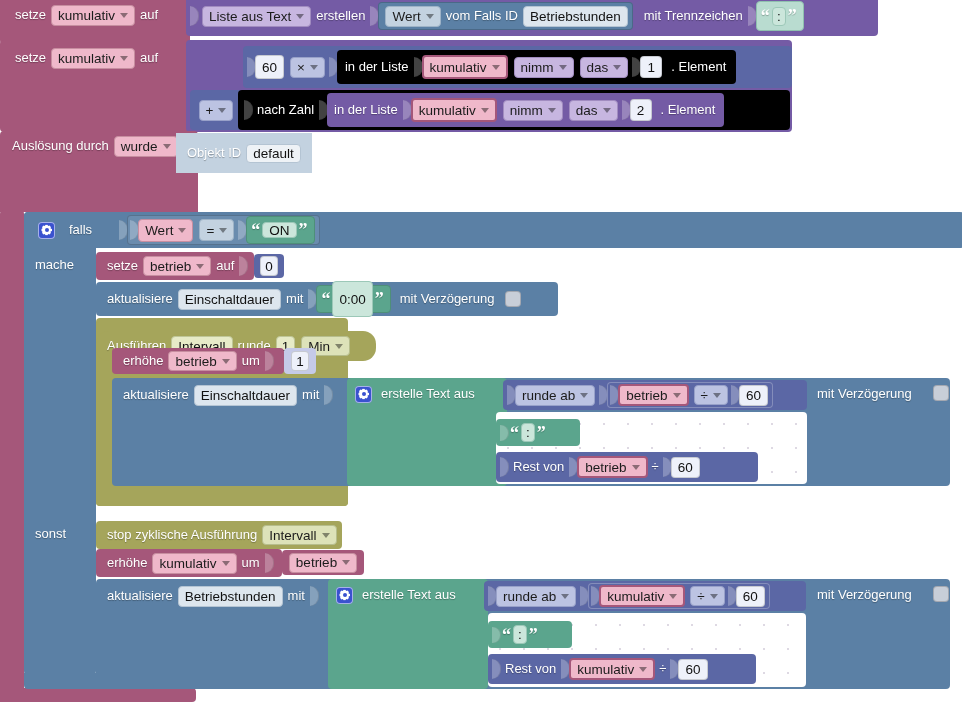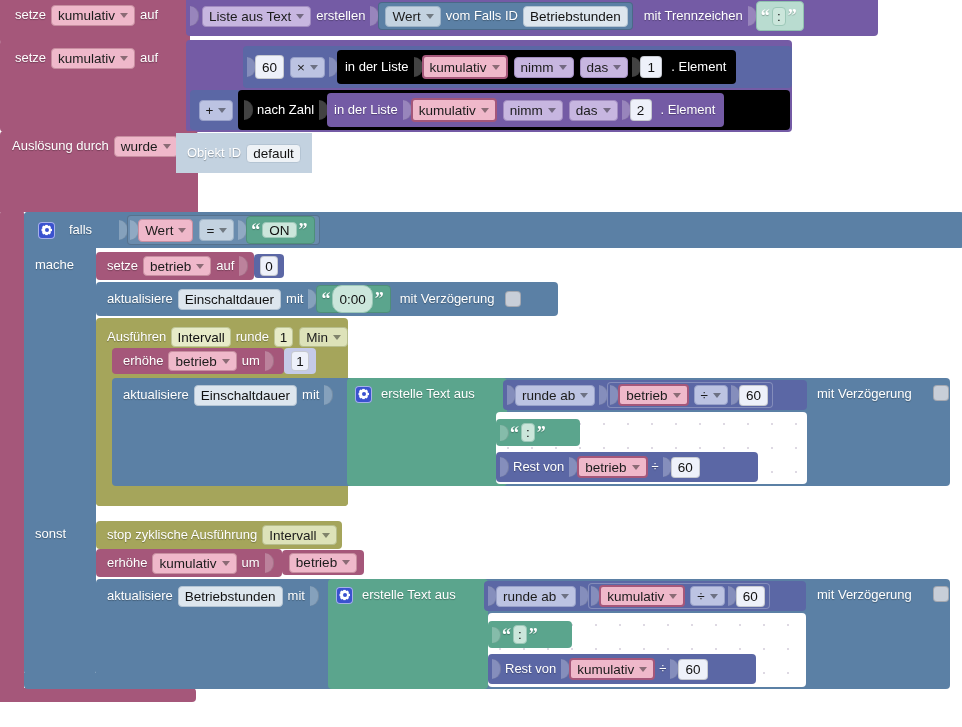--- a/index.html
+++ b/index.html
@@ -354,30 +354,30 @@
   </div>
 
   <div class="blk c-ctrl" style="left:96px; top:282px; width:462px; height:34px;">
     <div class="row" style="height:100%; padding-left:6px;">
       <span class="lbl">aktualisiere</span>
       <span class="fld fld-ctrl" style="height:21px;">Einschaltdauer</span>
       <span class="lbl">mit</span>
       <div class="socket"></div>
       <div class="rep c-text" style="height:28px; border-color:#4e8f79;">
         <span class="q">“</span>
-        <span class="fld fld-txt" style="height:28px;border-radius:10px;">0:00</span>
+        <span class="fld fld-txt" style="height:36px;">0:00</span>
         <span class="q">”</span>
       </div>
       <span class="lbl" style="margin-left:4px;">mit Verzögerung</span>
       <span class="cbx"></span>
     </div>
   </div>
 
   <div class="blk c-loop" style="left:96px; top:318px; width:252px; height:188px;"></div>
-  <div class="blk c-loop" style="left:96px; top:322px; width:252px; height:30px;border-radius:13px;">
+  <div class="blk c-loop" style="left:96px; top:331px; width:280px; height:30px;border-radius:13px;">
     <div class="row" style="height:100%; padding-left:6px;">
       <span class="lbl">Ausführen</span>
       <span class="fld fld-loop" style="height:20px;">Intervall</span>
       <span class="lbl">runde</span>
       <span class="fld fld-loop" style="height:20px; min-width:18px; padding:0 5px;">1</span>
       <span class="dd dd-loop" style="margin-left:6px; height:20px;">
         <span>Min</span>
         <i class="caret"></i>
       </span>
     </div>

